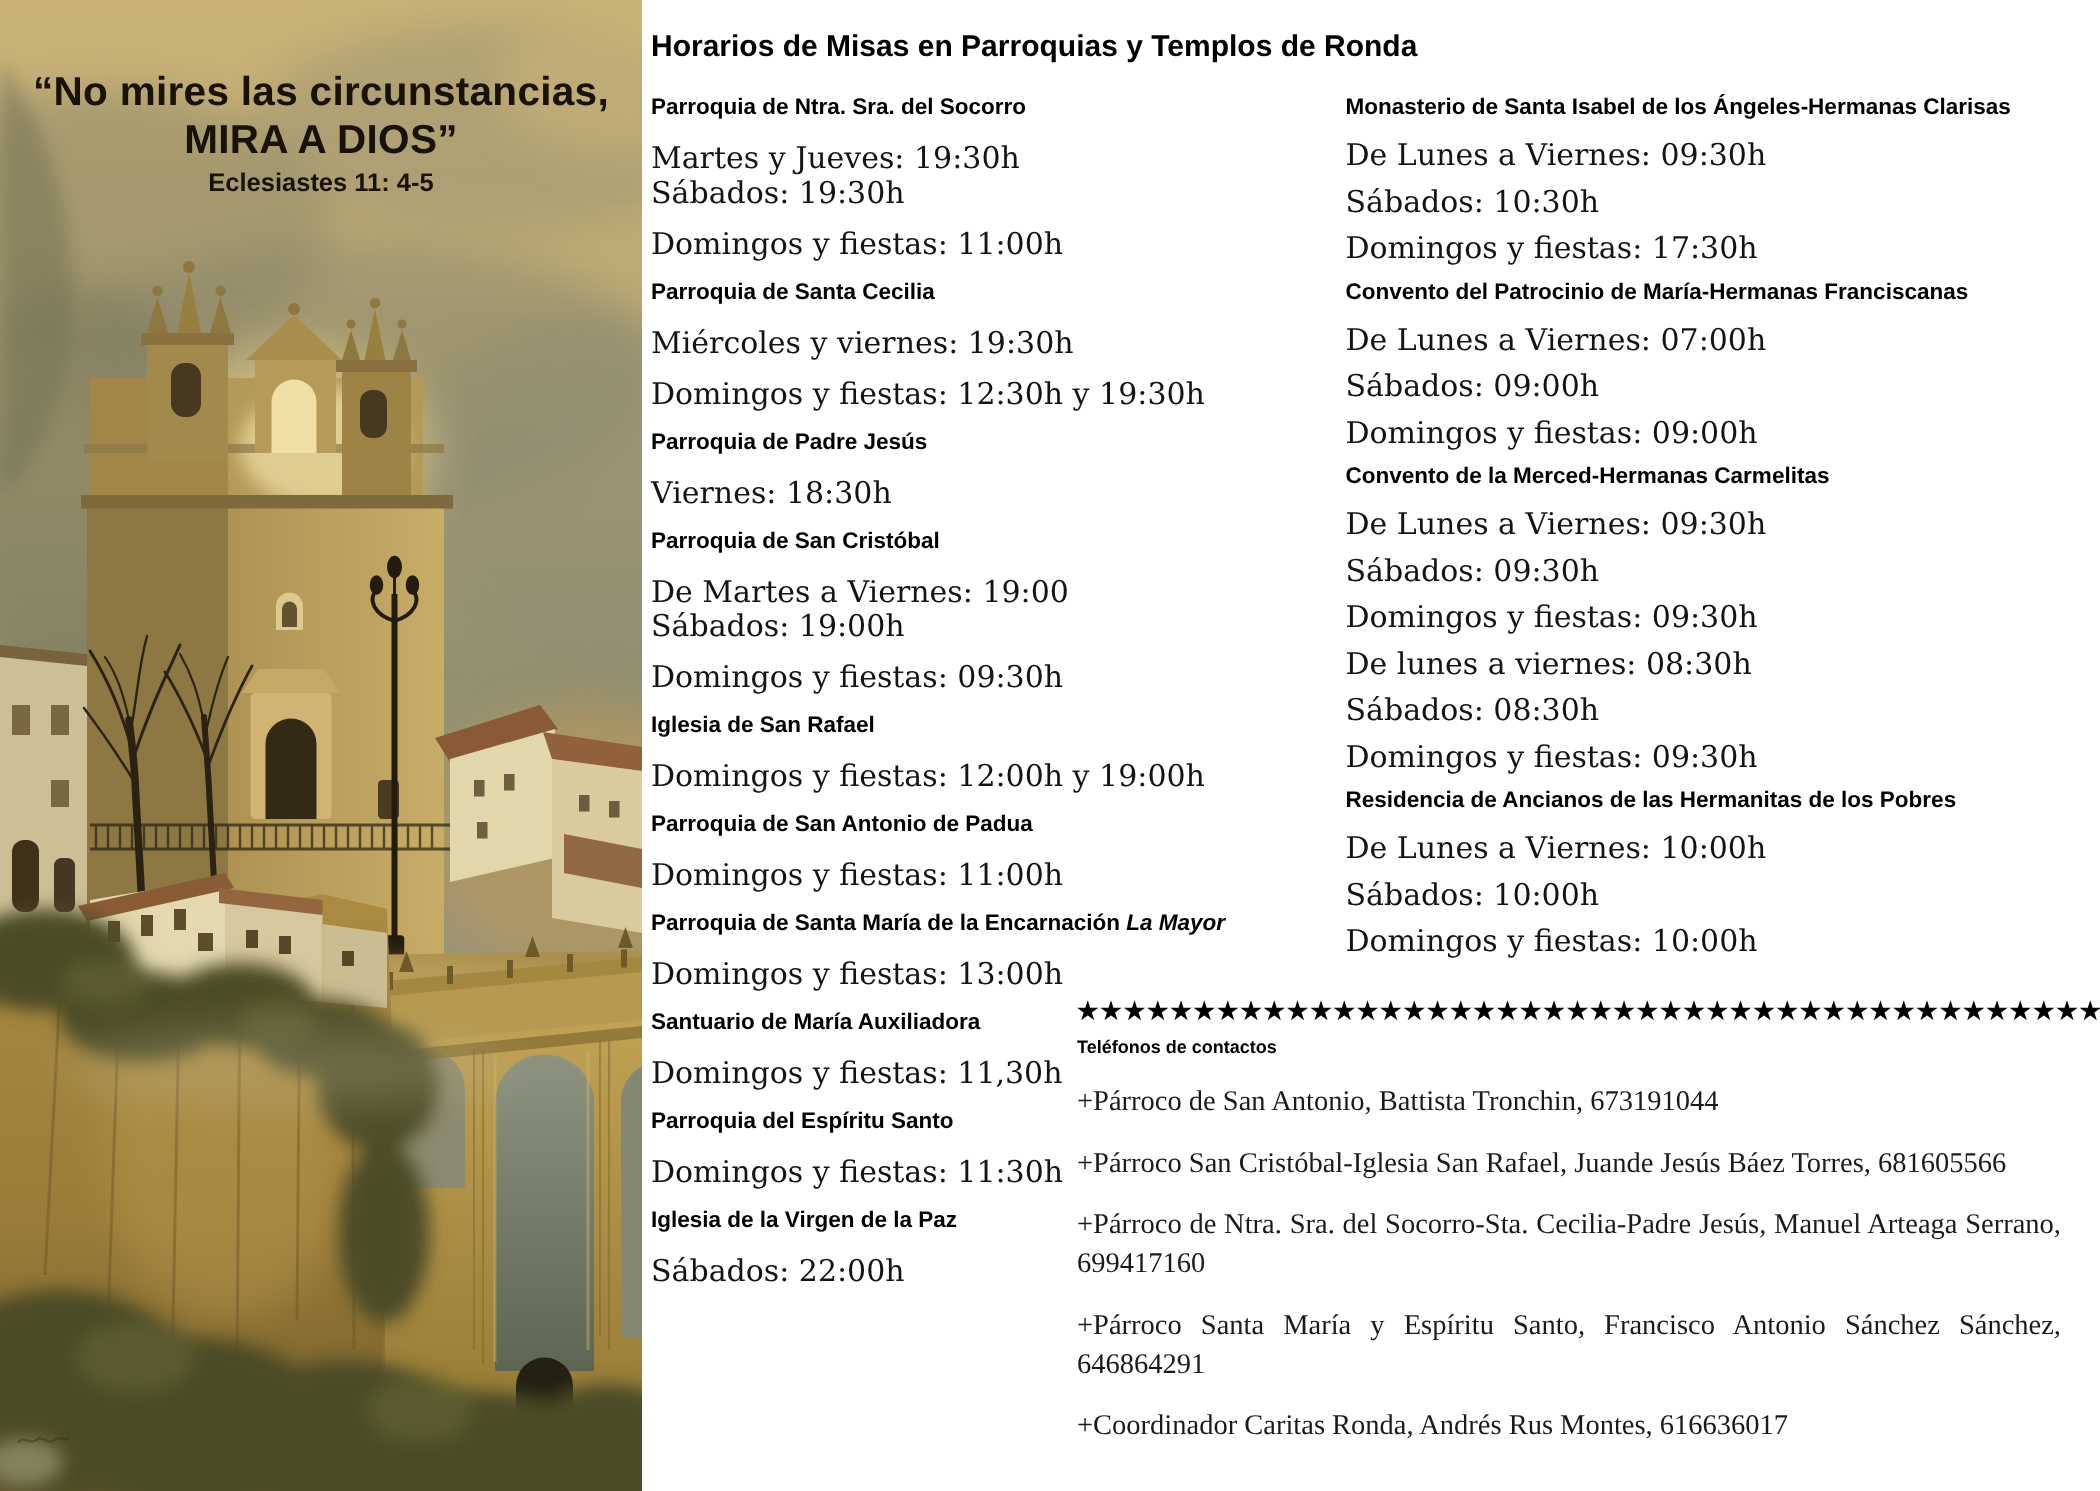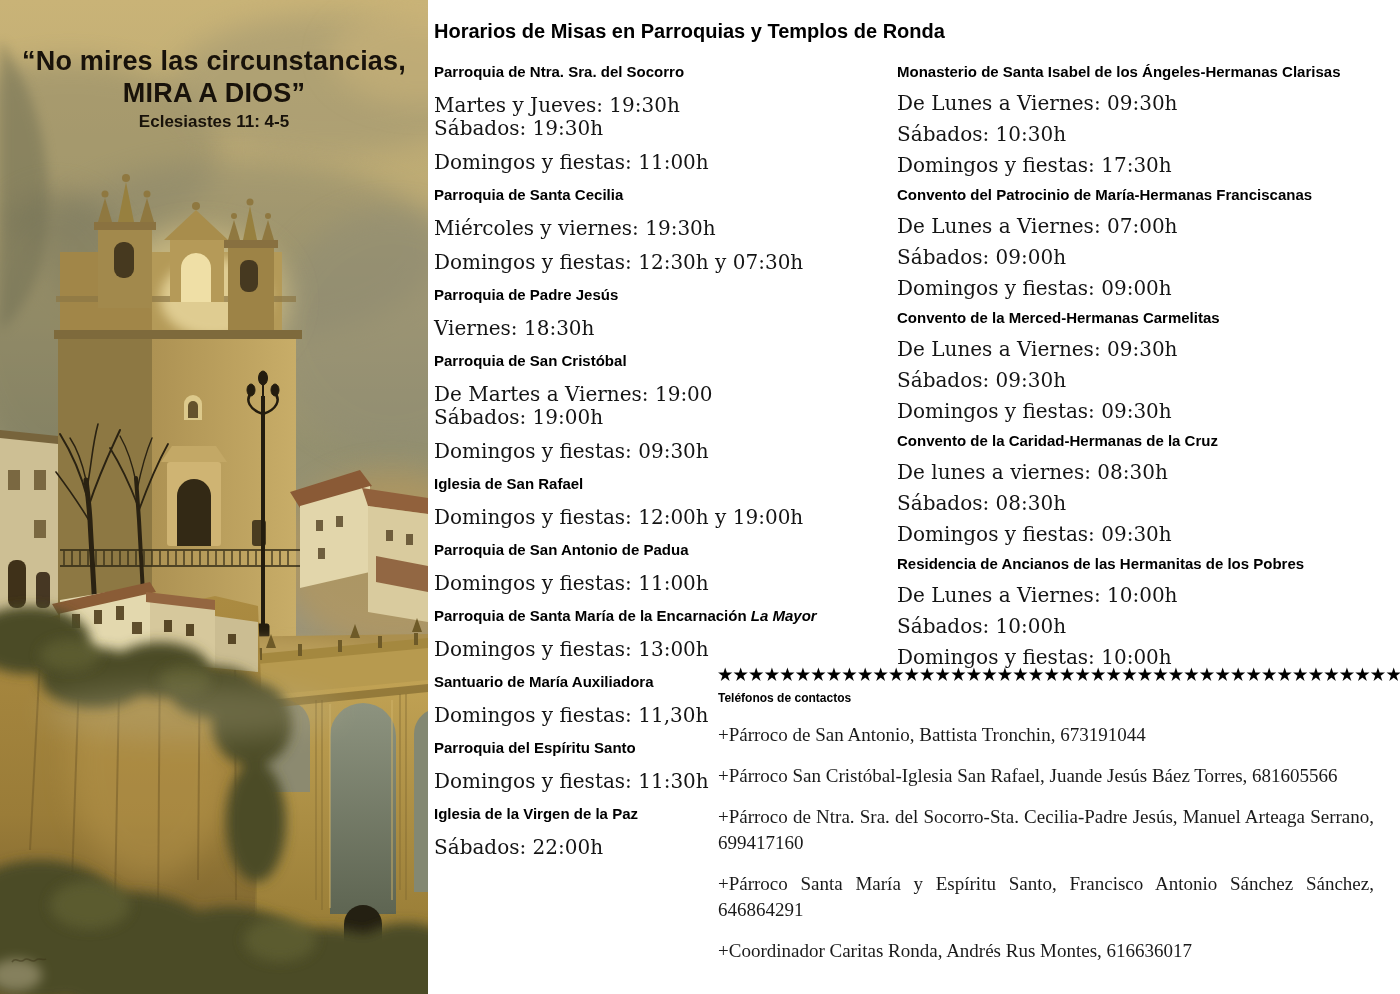--- a/index.html
+++ b/index.html
@@ -305,21 +305,21 @@
 
   <h1 class="page-title">Horarios de Misas en Parroquias y Templos de Ronda</h1>
 
   <div id="col-left" class="col">
       <h3 class="sec-title">Parroquia de Ntra. Sra. del Socorro</h3>
       <p class="sec-line">Martes y Jueves: 19:30h
 Sábados: 19:30h</p>
       <p class="sec-line">Domingos y fiestas: 11:00h</p>
       <h3 class="sec-title">Parroquia de Santa Cecilia</h3>
       <p class="sec-line">Miércoles y viernes: 19:30h</p>
-      <p class="sec-line">Domingos y fiestas: 12:30h y 07:30h</p>
+      <p class="sec-line">Domingos y fiestas: 12:30h y 19:30h</p>
       <h3 class="sec-title">Parroquia de Padre Jesús</h3>
       <p class="sec-line">Viernes: 18:30h</p>
       <h3 class="sec-title">Parroquia de San Cristóbal</h3>
       <p class="sec-line">De Martes a Viernes: 19:00
 Sábados: 19:00h</p>
       <p class="sec-line">Domingos y fiestas: 09:30h</p>
       <h3 class="sec-title">Iglesia de San Rafael</h3>
       <p class="sec-line">Domingos y fiestas: 12:00h y 19:00h</p>
       <h3 class="sec-title">Parroquia de San Antonio de Padua</h3>
       <p class="sec-line">Domingos y fiestas: 11:00h</p>
@@ -338,21 +338,20 @@
       <p class="sec-line">Sábados: 10:30h</p>
       <p class="sec-line">Domingos y fiestas: 17:30h</p>
       <h3 class="sec-title">Convento del Patrocinio de María-Hermanas Franciscanas</h3>
       <p class="sec-line">De Lunes a Viernes: 07:00h</p>
       <p class="sec-line">Sábados: 09:00h</p>
       <p class="sec-line">Domingos y fiestas: 09:00h</p>
       <h3 class="sec-title">Convento de la Merced-Hermanas Carmelitas</h3>
       <p class="sec-line">De Lunes a Viernes: 09:30h</p>
       <p class="sec-line">Sábados: 09:30h</p>
       <p class="sec-line">Domingos y fiestas: 09:30h</p>
-      <h3 class="sec-title">Convento de la Caridad-Hermanas de la Cruz</h3>
       <p class="sec-line">De lunes a viernes: 08:30h</p>
       <p class="sec-line">Sábados: 08:30h</p>
       <p class="sec-line">Domingos y fiestas: 09:30h</p>
       <h3 class="sec-title">Residencia de Ancianos de las Hermanitas de los Pobres</h3>
       <p class="sec-line">De Lunes a Viernes: 10:00h</p>
       <p class="sec-line">Sábados: 10:00h</p>
       <p class="sec-line">Domingos y fiestas: 10:00h</p>
     </div>
 
   <div class="contacts">

